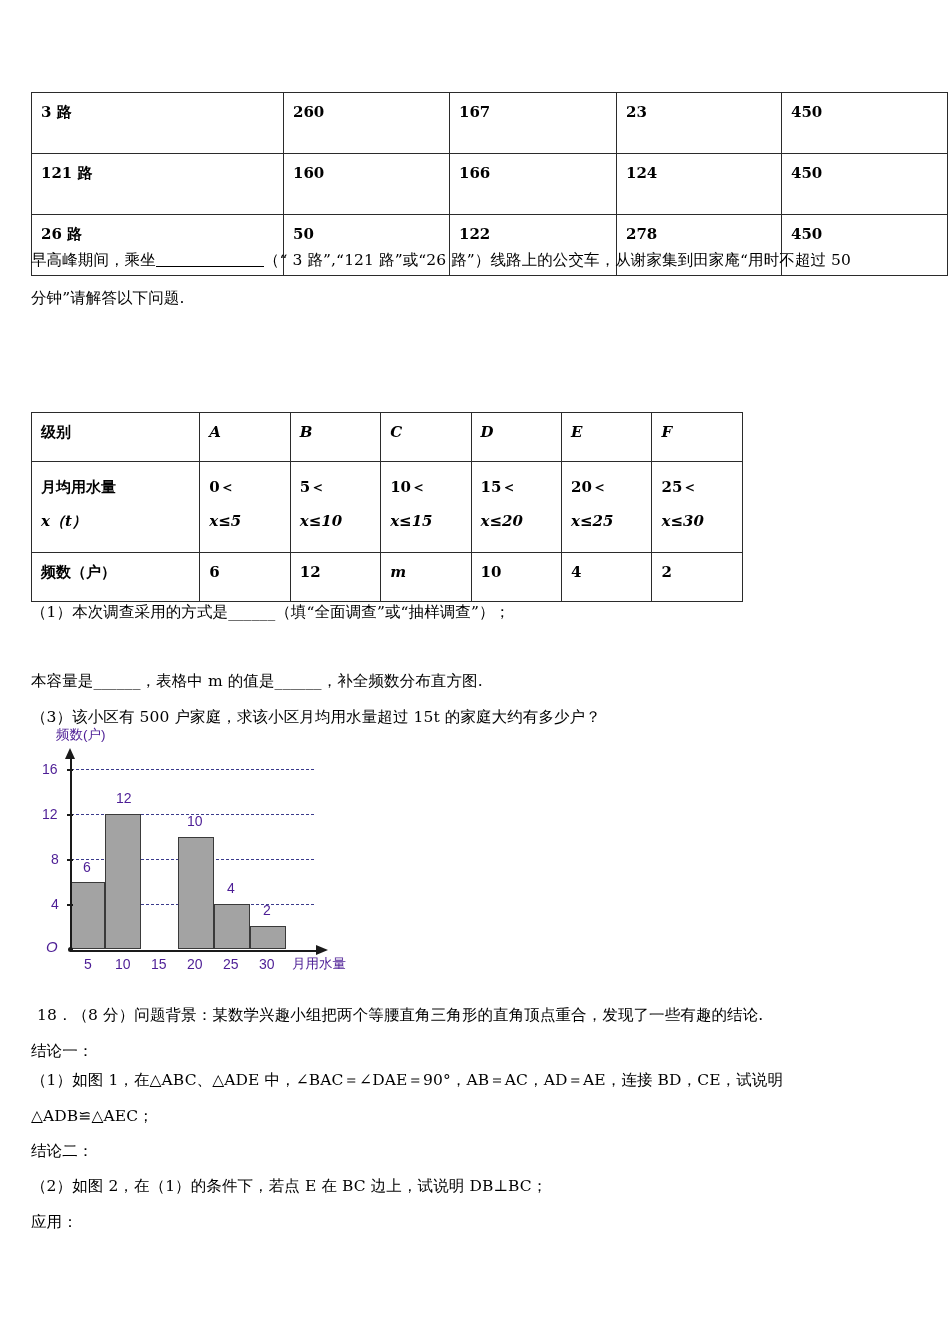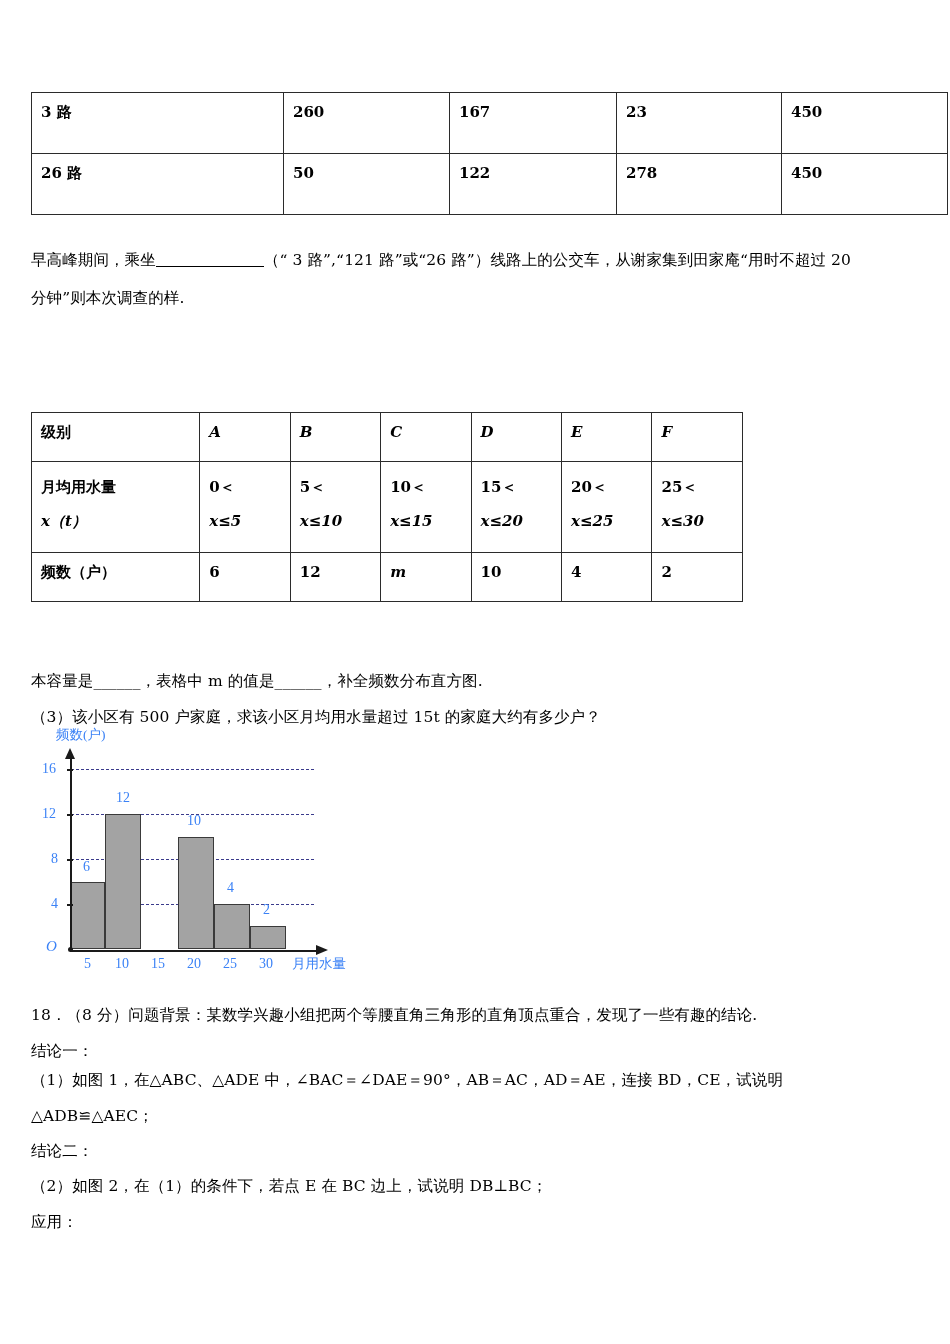--- a/index.html
+++ b/index.html
@@ -71,23 +71,23 @@
   
   #histogram {
     position: absolute;
     left: 30px;
     top: 726px;
     width: 400px;
     height: 252px;
   }
   .chart-txt {
     position: absolute;
-    font-family: Liberation Serif, serif;
+    font-family: Liberation Sans, sans-serif;
     font-size: 14px;
-    color: #3b82f6;
+    color: #4c1d95;
     white-space: nowrap;
   }
   .chart-cn { font-size: 13.5px; }
   .bar {
     position: absolute;
     background: #a3a3a3;
     border: 1.3px solid #3a3a3a;
     box-sizing: border-box;
   }
   .gridline {
@@ -140,33 +140,40 @@
   <table class="doc-table" id="bus-table">
     <tbody>
       <tr>
         <td class="c0">3 路</td>
         <td class="c1">260</td>
         <td class="c2">167</td>
         <td class="c3">23</td>
         <td class="c4">450</td>
       </tr>
       <tr>
+        <td class="c0">121 路</td>
+        <td class="c1">160</td>
+        <td class="c2">166</td>
+        <td class="c3">124</td>
+        <td class="c4">450</td>
+      </tr>
+      <tr>
         <td class="c0">26 路</td>
         <td class="c1">50</td>
         <td class="c2">122</td>
         <td class="c3">278</td>
         <td class="c4">450</td>
       </tr>
     </tbody>
   </table>
 
   <div class="para" style="left:31px; top:240px;">
-    <span>早高峰期间，乘坐</span><span class="blank-line" style="width:108px;"></span><span>（“ 3 路”,“121 路”或“26 路”）线路上的公交车，从谢家集到田家庵“用时不超过 20</span>
+    <span>早高峰期间，乘坐</span><span class="blank-line" style="width:108px;"></span><span>（“ 3 路”,“121 路”或“26 路”）线路上的公交车，从谢家集到田家庵“用时不超过 50</span>
   </div>
-  <div class="para" style="left:31px; top:278px;">分钟”则本次调查的样.</div>
+  <div class="para" style="left:31px; top:278px;">分钟”请解答以下问题.</div>
 
 
 
   <table class="doc-table" id="water-table">
     <tbody>
       <tr class="r-level">
         <td class="h0">级别</td>
         <td class="hx bi">A</td>
         <td class="hx bi">B</td>
         <td class="hx bi">C</td>
@@ -209,20 +216,21 @@
         <td class="hx">6</td>
         <td class="hx">12</td>
         <td class="hx bi">m</td>
         <td class="hx">10</td>
         <td class="hx">4</td>
         <td class="hx">2</td>
       </tr>
     </tbody>
   </table>
 
+  <div class="para" style="left:31px; top:592px;">（1）本次调查采用的方式是______（填“全面调查”或“抽样调查”）；</div>
   <div class="para" style="left:31px; top:661px;">本容量是______，表格中 m 的值是______，补全频数分布直方图.</div>
   <div class="para" style="left:31px; top:697px;">（3）该小区有 500 户家庭，求该小区月均用水量超过 15t 的家庭大约有多少户？</div>
 
   <div id="histogram">
 
     <div class="chart-txt chart-cn" style="left:26px; top:0px;">频数(户)</div>
 
     <div class="gridline" style="left:41px; top:43px;  width:243px;"></div>
     <div class="gridline" style="left:41px; top:88px;  width:243px;"></div>
     <div class="gridline" style="left:41px; top:133px; width:243px;"></div>
@@ -261,21 +269,21 @@
     <div class="chart-txt" style="left:54px;  top:230px;">5</div>
     <div class="chart-txt" style="left:85px;  top:230px;">10</div>
     <div class="chart-txt" style="left:121px; top:230px;">15</div>
     <div class="chart-txt" style="left:157px; top:230px;">20</div>
     <div class="chart-txt" style="left:193px; top:230px;">25</div>
     <div class="chart-txt" style="left:229px; top:230px;">30</div>
 
     <div class="chart-txt chart-cn" style="left:262px; top:229px;">月用水量</div>
   </div>
 
-  <div class="para" style="left:31px; top:995px;">18．（8 分）问题背景：某数学兴趣小组把两个等腰直角三角形的直角顶点重合，发现了一些有趣的结论.</div>
+  <div class="para" style="left:37px; top:995px;">18．（8 分）问题背景：某数学兴趣小组把两个等腰直角三角形的直角顶点重合，发现了一些有趣的结论.</div>
   <div class="para" style="left:31px; top:1031px;">结论一：</div>
   <div class="para" style="left:31px; top:1060px;">（1）如图 1，在△ABC、△ADE 中，∠BAC＝∠DAE＝90°，AB＝AC，AD＝AE，连接 BD，CE，试说明</div>
   <div class="para" style="left:31px; top:1096px;">△ADB≌△AEC；</div>
   <div class="para" style="left:31px; top:1131px;">结论二：</div>
   <div class="para" style="left:31px; top:1166px;">（2）如图 2，在（1）的条件下，若点 E 在 BC 边上，试说明 DB⊥BC；</div>
   <div class="para" style="left:31px; top:1202px;">应用：</div>
 
 </div>
 
 </body></html>

